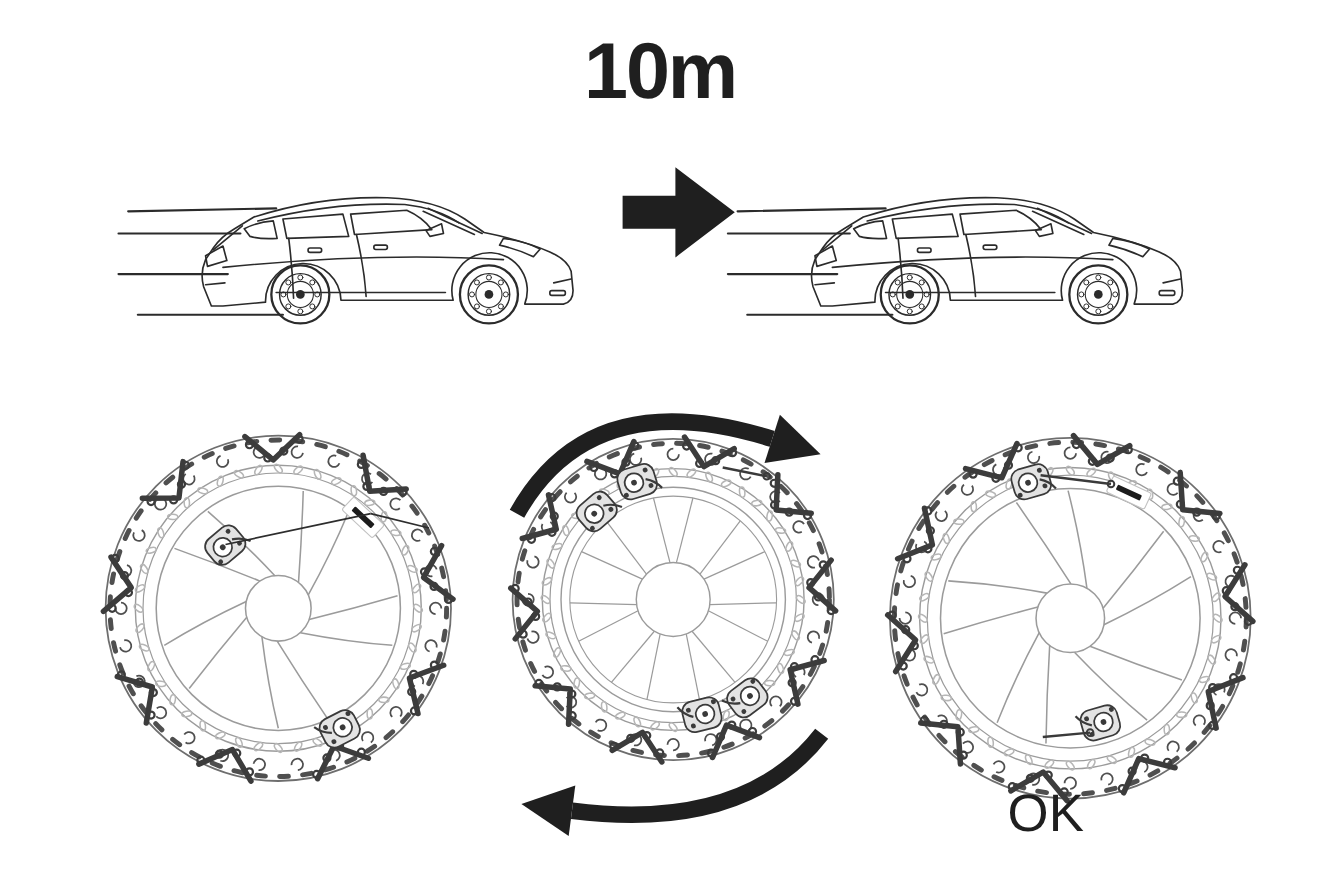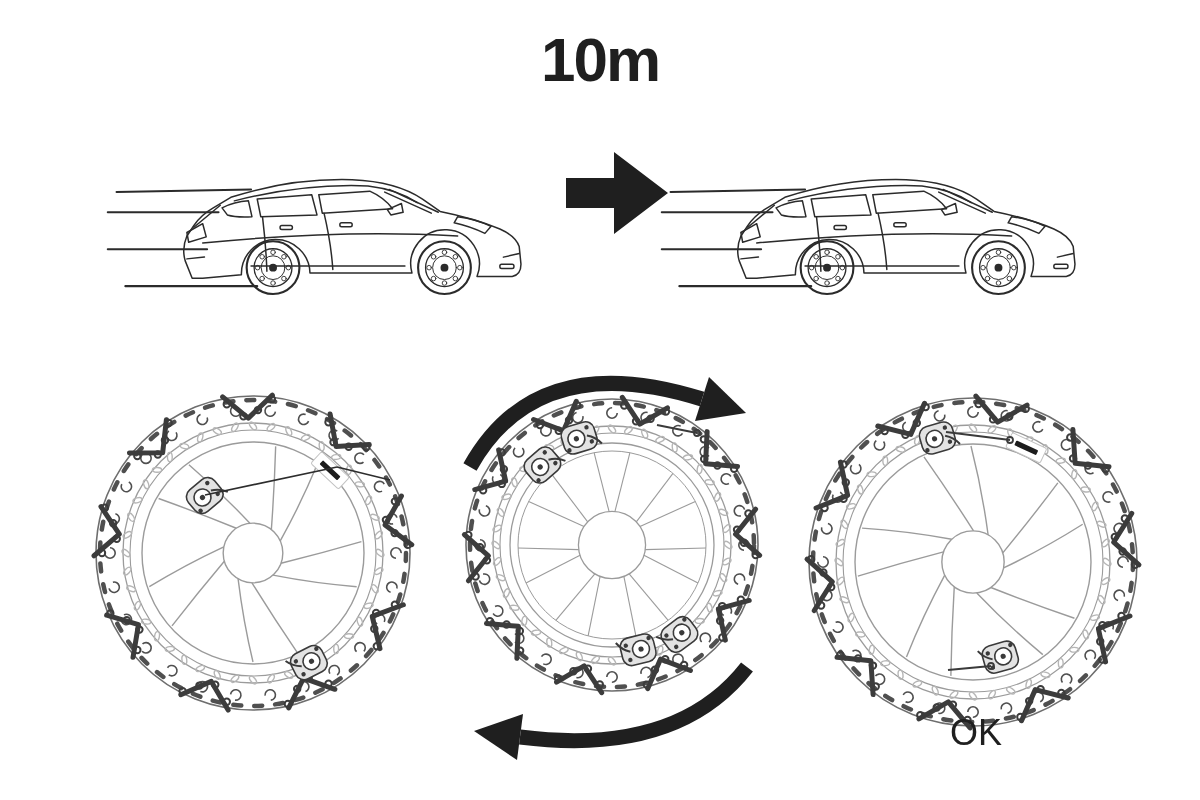--- a/index.html
+++ b/index.html
@@ -1,21 +1,21 @@
 <!DOCTYPE html>
 <html><head>
 <meta charset="utf-8">
 <style>
   html,body{margin:0;padding:0;background:#fff;}
   .stage{position:relative;width:1200px;height:800px;background:var(--bg,#fff);overflow:hidden;
          font-family:"Liberation Sans",sans-serif;}
   .title{position:absolute;left:0;right:0;top:24px;text-align:center;
-         font-size:62px;font-weight:bold;letter-spacing:-2px;color:var(--ink,#1f1f1f);}
-  .ok{position:absolute;left:916px;top:712px;width:120px;text-align:center;
-      font-size:36px;font-weight:400;color:var(--ink,#1f1f1f);}
+         font-size:72px;font-weight:bold;letter-spacing:-2px;color:var(--ink,#1f1f1f);}
+  .ok{position:absolute;left:916px;top:712px;width:120px;text-align:left;
+      font-size:48px;font-weight:400;color:var(--ink,#1f1f1f);}
   svg{position:absolute;overflow:visible;}
   .car{color:var(--car,#2b2b2b);}
   .car-left{left:106px;top:162px;width:422px;height:141px;}
   .car-right{left:660px;top:162px;width:422px;height:141px;}
   .fwd-arrow{left:566px;top:152px;width:102px;height:82px;}
   #wheel-left{left:93px;top:393px;width:320px;height:320px;}
   #wheel-mid{left:452px;top:330px;width:330px;height:430px;}
   #wheel-right{left:805px;top:394px;width:336px;height:336px;}
   .defs{width:0;height:0;position:absolute;}
 </style>

